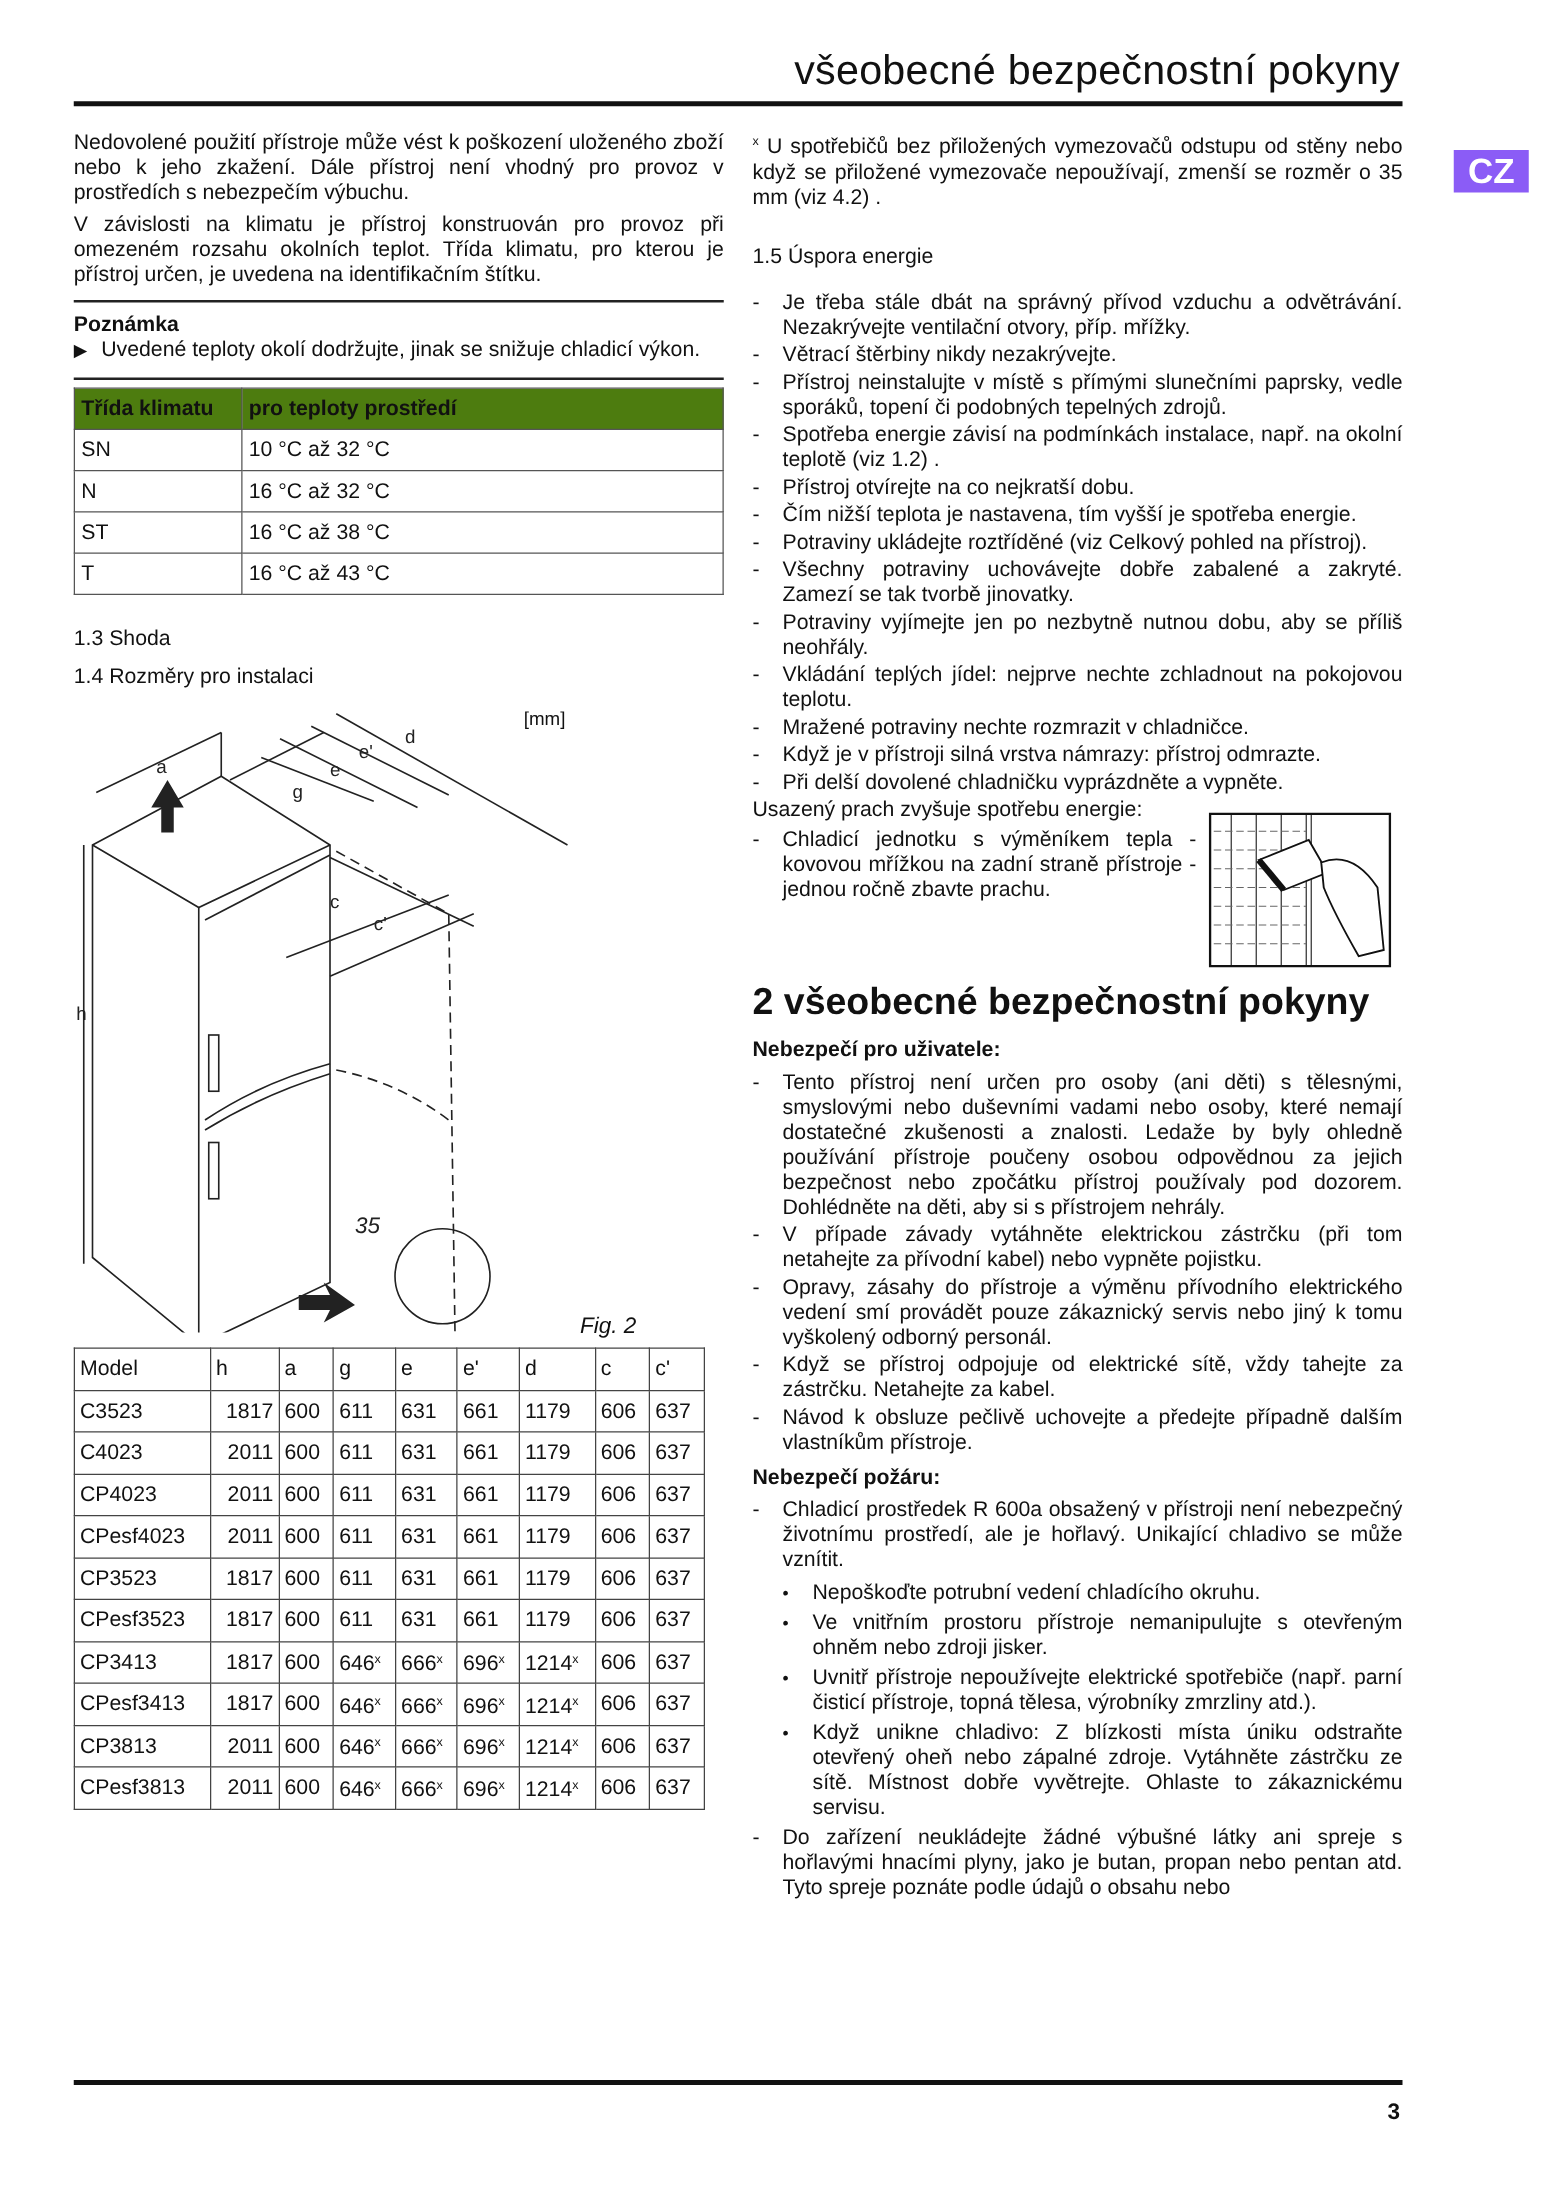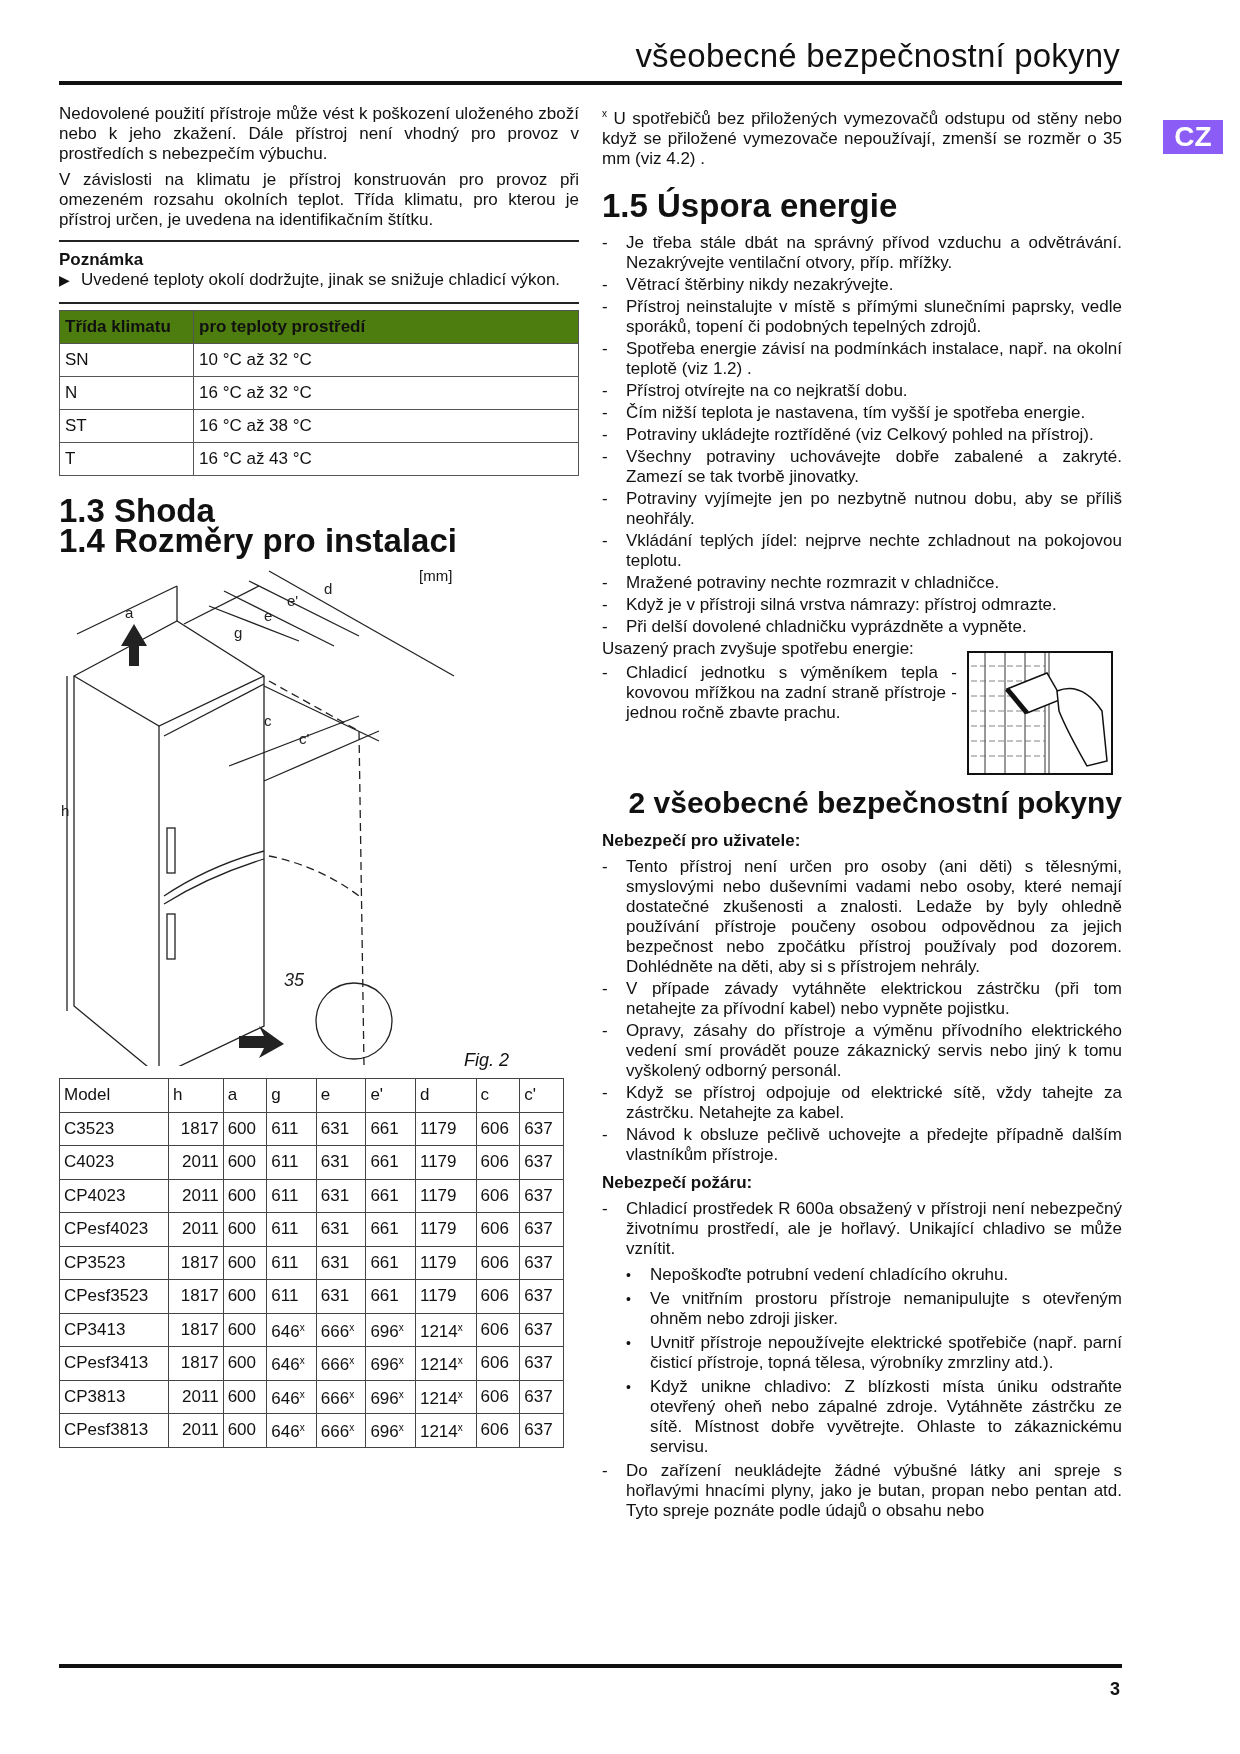--- a/index.html
+++ b/index.html
@@ -17,40 +17,40 @@
   .note-rule { height: 2px; background: #222; margin: 10px 0 8px 0; }
   .note-title { font-weight: bold; }
   .note-item { display: flex; text-align: justify; }
   .note-item .arrow { width: 22px; flex: none; font-size: 14px; }
 
   table.climate { width: 520px; border-collapse: collapse; margin-top: 0; }
   table.climate td, table.climate th { border: 1px solid #555; height: 33px; padding: 0 5px; text-align: left; font-size: 17px; }
   table.climate th { background: #4d7c0f; font-weight: bold; }
   table.climate td:first-child, table.climate th:first-child { width: 134px; }
 
-  h2.sec { font-size: 33px; line-height: 30px; font-weight: bold; margin: 0; }
+  h2.sec { font-size: 17px; line-height: 30px; font-weight: normal; margin: 0; }
 
   .figure { position: relative; width: 520px; height: 500px; }
   .figure svg { position: absolute; left: 0; top: 0; }
   .fig-unit { position: absolute; left: 360px; top: 0px; font-size: 15px; }
   .fig-caption { position: absolute; left: 405px; top: 484px; font-style: italic; font-size: 18px; }
 
   table.dims { width: 505px; border-collapse: collapse; }
   table.dims td { border: 1px solid #444; height: 33.5px; padding: 0 4px; font-size: 17px; white-space: nowrap; }
   table.dims td sup { font-size: 10px; vertical-align: 6px; }
 
   ul.dash { list-style: none; }
   ul.dash > li { position: relative; padding-left: 24px; text-align: justify; margin-bottom: 2px; }
   ul.dash > li > .bullet { position: absolute; left: 0; top: 0; }
   ul.dot { list-style: none; margin-top: 6px; }
   ul.dot > li { position: relative; padding-left: 24px; text-align: justify; margin-bottom: 4px; }
   ul.dot > li > .bullet { position: absolute; left: 0; top: 0; font-size: 14px; }
 
   .sub-title { font-weight: bold; margin: 8px 0 6px 0; }
-  .big-title { font-size: 30px; line-height: 36px; font-weight: bold; margin: 40px 0 10px 0; text-align: right; }
+  .big-title { font-size: 30px; line-height: 36px; font-weight: bold; margin: 40px 0 10px 0; }
 
   .footer-rule { position: absolute; left: 59px; top: 1664px; width: 1063px; height: 4px; background: #111; }
   .page-num { position: absolute; left: 1110px; top: 1679px; font-weight: bold; font-size: 18px; }
 </style>
 </head>
 <body>
 
 <div class="header-title">všeobecné bezpečnostní pokyny</div>
 <div class="header-rule"></div>
 <div class="lang-badge">CZ</div>

